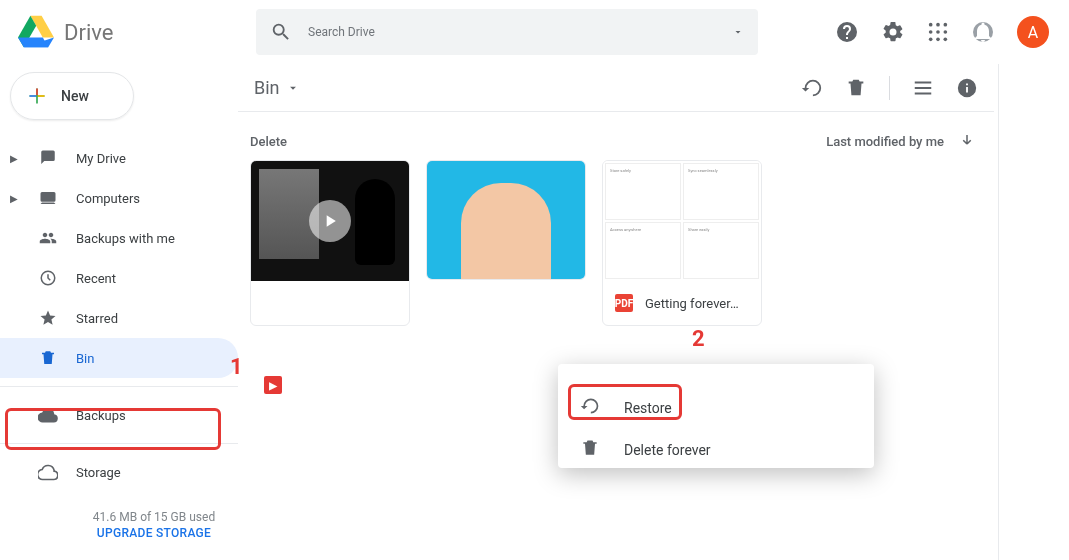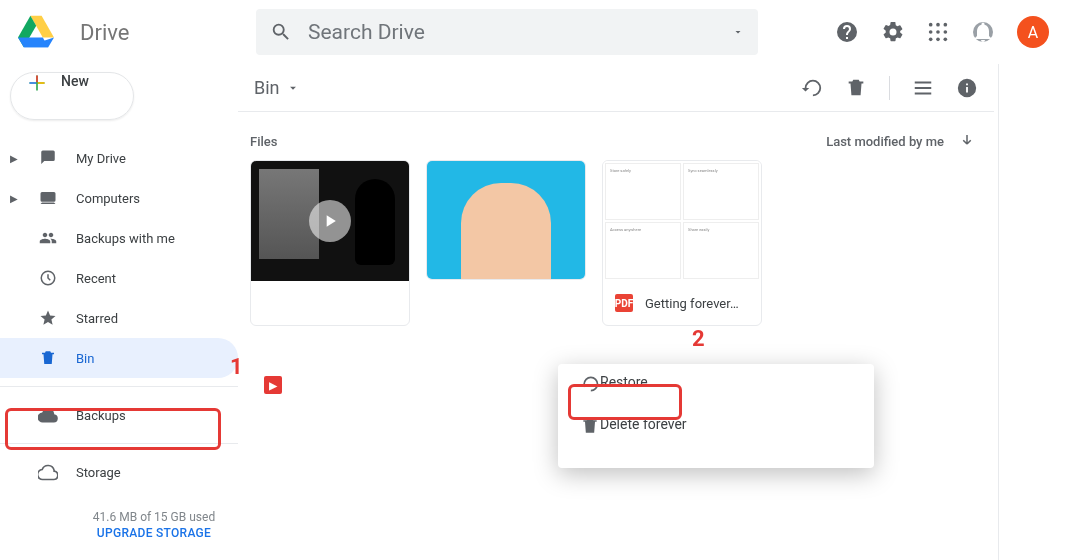--- a/index.html
+++ b/index.html
@@ -1,33 +1,33 @@
 <!DOCTYPE html>
 <html><head>
 <meta charset="utf-8">
 <style>
   * { box-sizing: border-box; margin: 0; padding: 0; font-family: Roboto, Arial, sans-serif; }
   body { width: 1069px; height: 560px; background: #fff; color: #202124; overflow: hidden; position: relative; }
   
   .header { height: 64px; display: flex; align-items: center; padding: 0 12px 0 18px; position: relative; }
-  .logo-wrap { display: flex; align-items: center; gap: 26px; width: 238px; }
+  .logo-wrap { display: flex; align-items: center; gap: 10px; width: 238px; }
   .logo-svg { width: 36px; height: 36px; }
   .app-name { font-size: 22px; color: #767676; }
   .search-box { flex: 0 0 502px; height: 46px; background: #f1f3f4; border-radius: 4px; display: flex; align-items: center; padding: 0 14px; gap: 16px; }
   .search-ic { color: #5f6368; display:flex; }
-  .search-input { flex: 1; border: none; background: transparent; font-size: 21px; color: #5f6368; outline: none; }
+  .search-input { flex: 1; border: none; background: transparent; font-size: 12px; color: #5f6368; outline: none; }
   .search-input::placeholder { color: #70757a; }
   .search-drop { color: #5f6368; display:flex; }
   .header-icons { margin-left: auto; display: flex; align-items: center; gap: 22px; padding-right: 8px; }
   .hicon { color: #5f6368; display:flex; align-items:center; justify-content:center; }
   .avatar { width: 32px; height: 32px; border-radius: 50%; background: #f4511e; color: #fff; display:flex; align-items:center; justify-content:center; font-size: 16px; }
   
   .body { display: flex; height: calc(100% - 64px); }
   .sidebar { width: 238px; flex: 0 0 238px; display: flex; flex-direction: column; padding-top: 8px; position: relative; }
-  .new-btn { width: 124px; height: 48px; margin-left: 10px; border: 1px solid #e4e6e8; border-radius: 24px; display:flex; gap:14px; padding-left:16px; font-size:14px; font-weight:500; color:#3c4043; box-shadow: 0 1px 2px rgba(0,0,0,.08); cursor:pointer; }
+  .new-btn { width: 124px; height: 48px; margin-left: 10px; border: 1px solid #e4e6e8; border-radius: 24px; display:flex; align-items:center; gap:14px; padding-left:16px; font-size:14px; font-weight:500; color:#3c4043; box-shadow: 0 1px 2px rgba(0,0,0,.08); cursor:pointer; }
   .new-plus { width:20px; height:20px; }
   .nav { margin-top: 18px; }
   .nav-item { height: 40px; display:flex; align-items:center; padding-left:10px; gap: 18px; font-size:13px; color:#3c4043; cursor:pointer; position: relative; }
   .nav-item .expand { width: 10px; color:#5f6368; font-size:10px; visibility:hidden; }
   .nav-item.has-exp .expand { visibility:visible; }
   .nav-item .nicon { width:20px; display:flex; justify-content:center; color:#5f6368; }
   .nav-item.active { background:#e8f0fe; color:#1967d2; border-top-right-radius:20px; border-bottom-right-radius:20px; }
   .nav-item.active .nicon { color:#1967d2; }
   .nav-divider { height:1px; background:#e8eaed; margin:8px 0 8px 0; }
   .storage-block { padding: 10px 0 0 26px; font-size:13px; color:#3c4043;text-align:center; }
@@ -56,21 +56,21 @@
   .thumb.pdf { background:#fff; display:grid; grid-template-columns:1fr 1fr; grid-template-rows:1fr 1fr; gap:2px; padding:2px; }
   .pdfcell { border:1px solid #eee; font-size:4px; color:#888; padding:4px; }
   .caption { height:44px; display:flex; align-items:center; gap:12px; padding:0 12px; font-size:13px; color:#3c4043; }
   .ft-ic { width:18px; height:18px; display:flex; align-items:center; justify-content:center; border-radius:2px; font-size:10px; color:#fff; font-weight:700; }
   .ft-video { background:#e53935; }
   .ft-pdf { background:#ea4335; }
   .caption .name { white-space:nowrap; overflow:hidden; text-overflow:ellipsis; }
   .tile.sel .caption { visibility:hidden; }
   
   .ctx { position:absolute; left:320px; top:300px; width:316px; background:#fff; border-radius:4px; box-shadow:0 6px 24px rgba(0,0,0,.25); padding:10px 0; }
-  .ctx-item { height:42px; display:flex; align-items:flex-start; padding:0 22px; font-size:14px; color:#3c4043; cursor:pointer; }
+  .ctx-item { height:42px; display:flex; align-items:flex-end; padding:0 22px; gap:24px; font-size:14px; color:#3c4043; cursor:pointer; }
   .ctx-item .cicon { color:#5f6368; display:flex; }
   .ctx-highlight { position:absolute; left:330px; top:320px; width:114px; height:36px; border:3px solid #e53935; border-radius:6px; pointer-events:none; }
   
   .ann { position:absolute; font-size:22px; font-weight:700; color:#e53935; }
   .ann1 { left:230px; top:354px; }
   .ann2 { left:454px; top:326px; }
   .right-border { position:absolute; top:64px; right:70px; bottom:0; width:1px; background:#e8eaed; }
   .video-scene{position:absolute;inset:0;}
   .vs-window{position:absolute;left:8px;top:8px;width:60px;height:90px;background:linear-gradient(#777,#555);}
   .vs-person{position:absolute;right:14px;top:18px;width:40px;height:86px;background:#000;border-radius:20px 20px 6px 6px;}
@@ -256,21 +256,21 @@
               <path d="M3 5h18v2H3zm0 6h18v2H3zm0 6h18v2H3z"></path>
             </svg>
           </span>
       <span class="tool-ic">
             <svg width="22" height="22" viewBox="0 0 24 24" fill="currentColor">
               <path d="M12 2a10 10 0 100 20 10 10 0 000-20zm1 15h-2v-6h2v6zm0-8h-2V7h2v2z"></path>
             </svg>
           </span>
     </div>
     <div class="section-head">
-      <span>Files</span>
+      <span>Delete</span>
       <div class="spacer"></div>
       <div class="sort">
         <span>Last modified by me</span>
         <svg width="18" height="18" viewBox="0 0 24 24" fill="currentColor">
               <path d="M12 4v12m0 0l-5-5m5 5l5-5" stroke="currentColor" stroke-width="2" fill="none"></path>
             </svg>
       </div>
     </div>
     <div class="tiles">
       <div class="tile sel">

